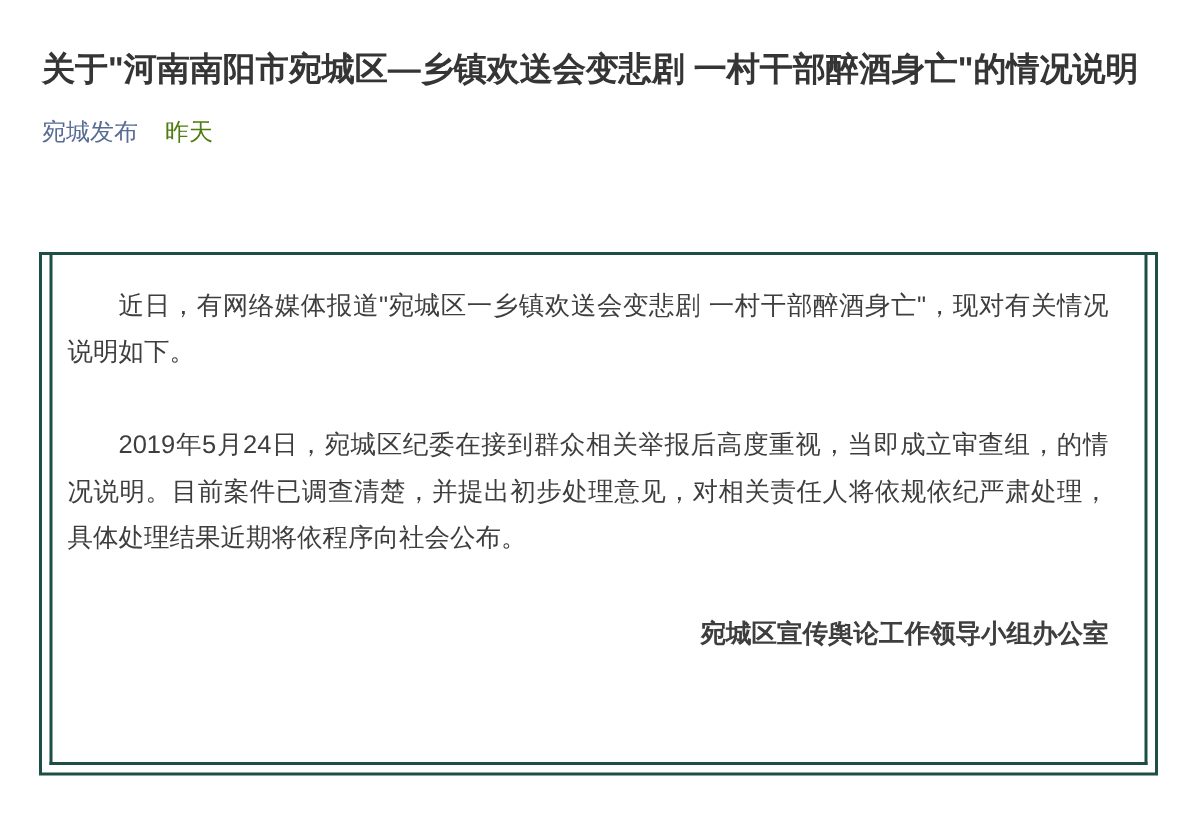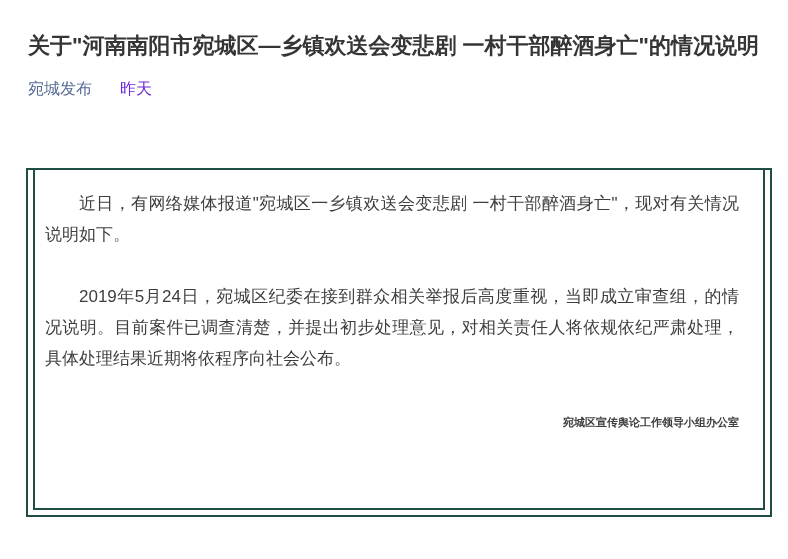--- a/index.html
+++ b/index.html
@@ -20,25 +20,25 @@
     font-weight: bold;
     color: #353535;
   }
   .byline {
     margin: 16px 28px 0 28px;
     font-size: 16px;
     line-height: 20px;
   }
   .account-name {
     color: #576b95;
-    margin-right: 28px;
+    margin-right: 18px;
     cursor: pointer;
   }
   .publish-time {
-    color: #6d28d9;
+    color: #4d7c0f;
   }
   .statement-outer {
     margin: 69px 0 0 26px;
     width: 746px;
     height: 349px;
     border: 2px solid #1f4e44;
     padding: 0 5px 5px 5px;
   }
   .statement-inner {
     width: 100%;
@@ -51,21 +51,21 @@
   .statement-para {
     font-size: 17px;
     line-height: 31px;
     color: #3e3e3e;
     text-indent: 2em;
     text-align: justify;
     margin-bottom: 31px;
   }
   .signature-block {
     text-align: right;
-    font-size: 11px;
+    font-size: 17px;
     line-height: 35px;
     font-weight: bold;
     color: #3e3e3e;
   }
 </style>
 </head>
 <body>
 
 <div class="page">
 

